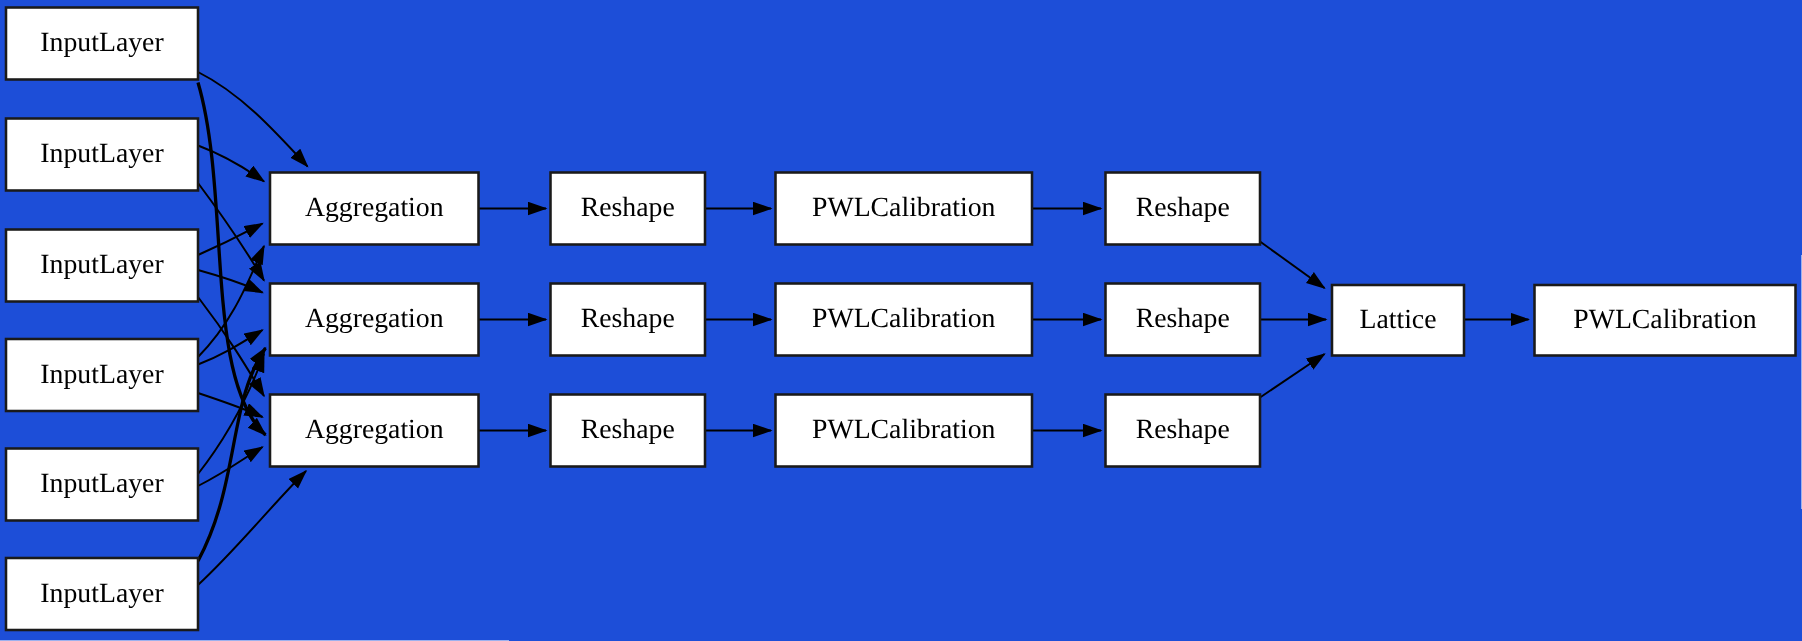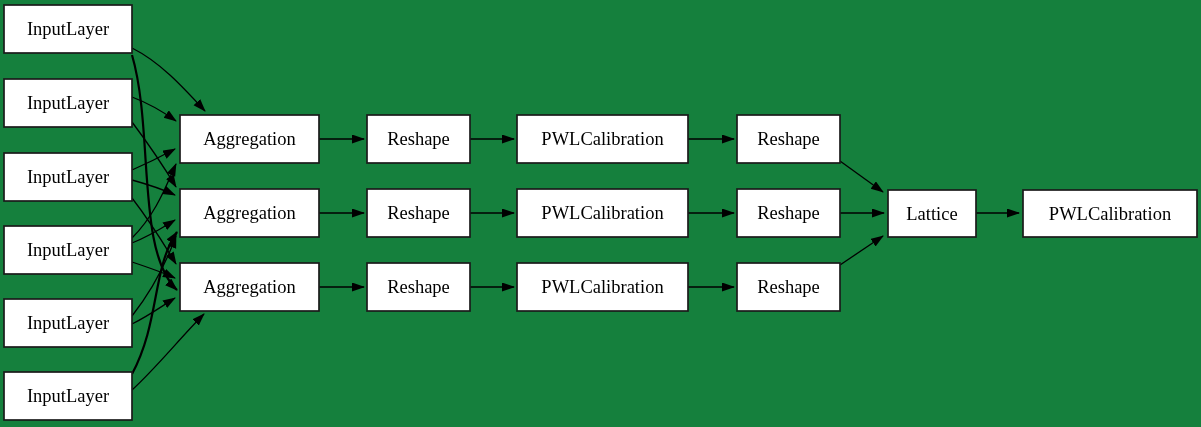--- a/index.html
+++ b/index.html
@@ -4,21 +4,21 @@
 <style>
   html, body {
     margin: 0;
     padding: 0;
     background: #ffffff;
   }
   .canvas {
     position: relative;
     width: 1201px;
     height: 427px;
-    background: #15803d;
+    background: #1d4ed8;
     overflow: hidden;
   }
   svg text {
     font-family: "Liberation Serif", "DejaVu Serif", serif;
     font-size: 18.5px;
     fill: #000000;
   }
   svg rect.node {
     fill: #ffffff;
     stroke: #1a1a1a;

